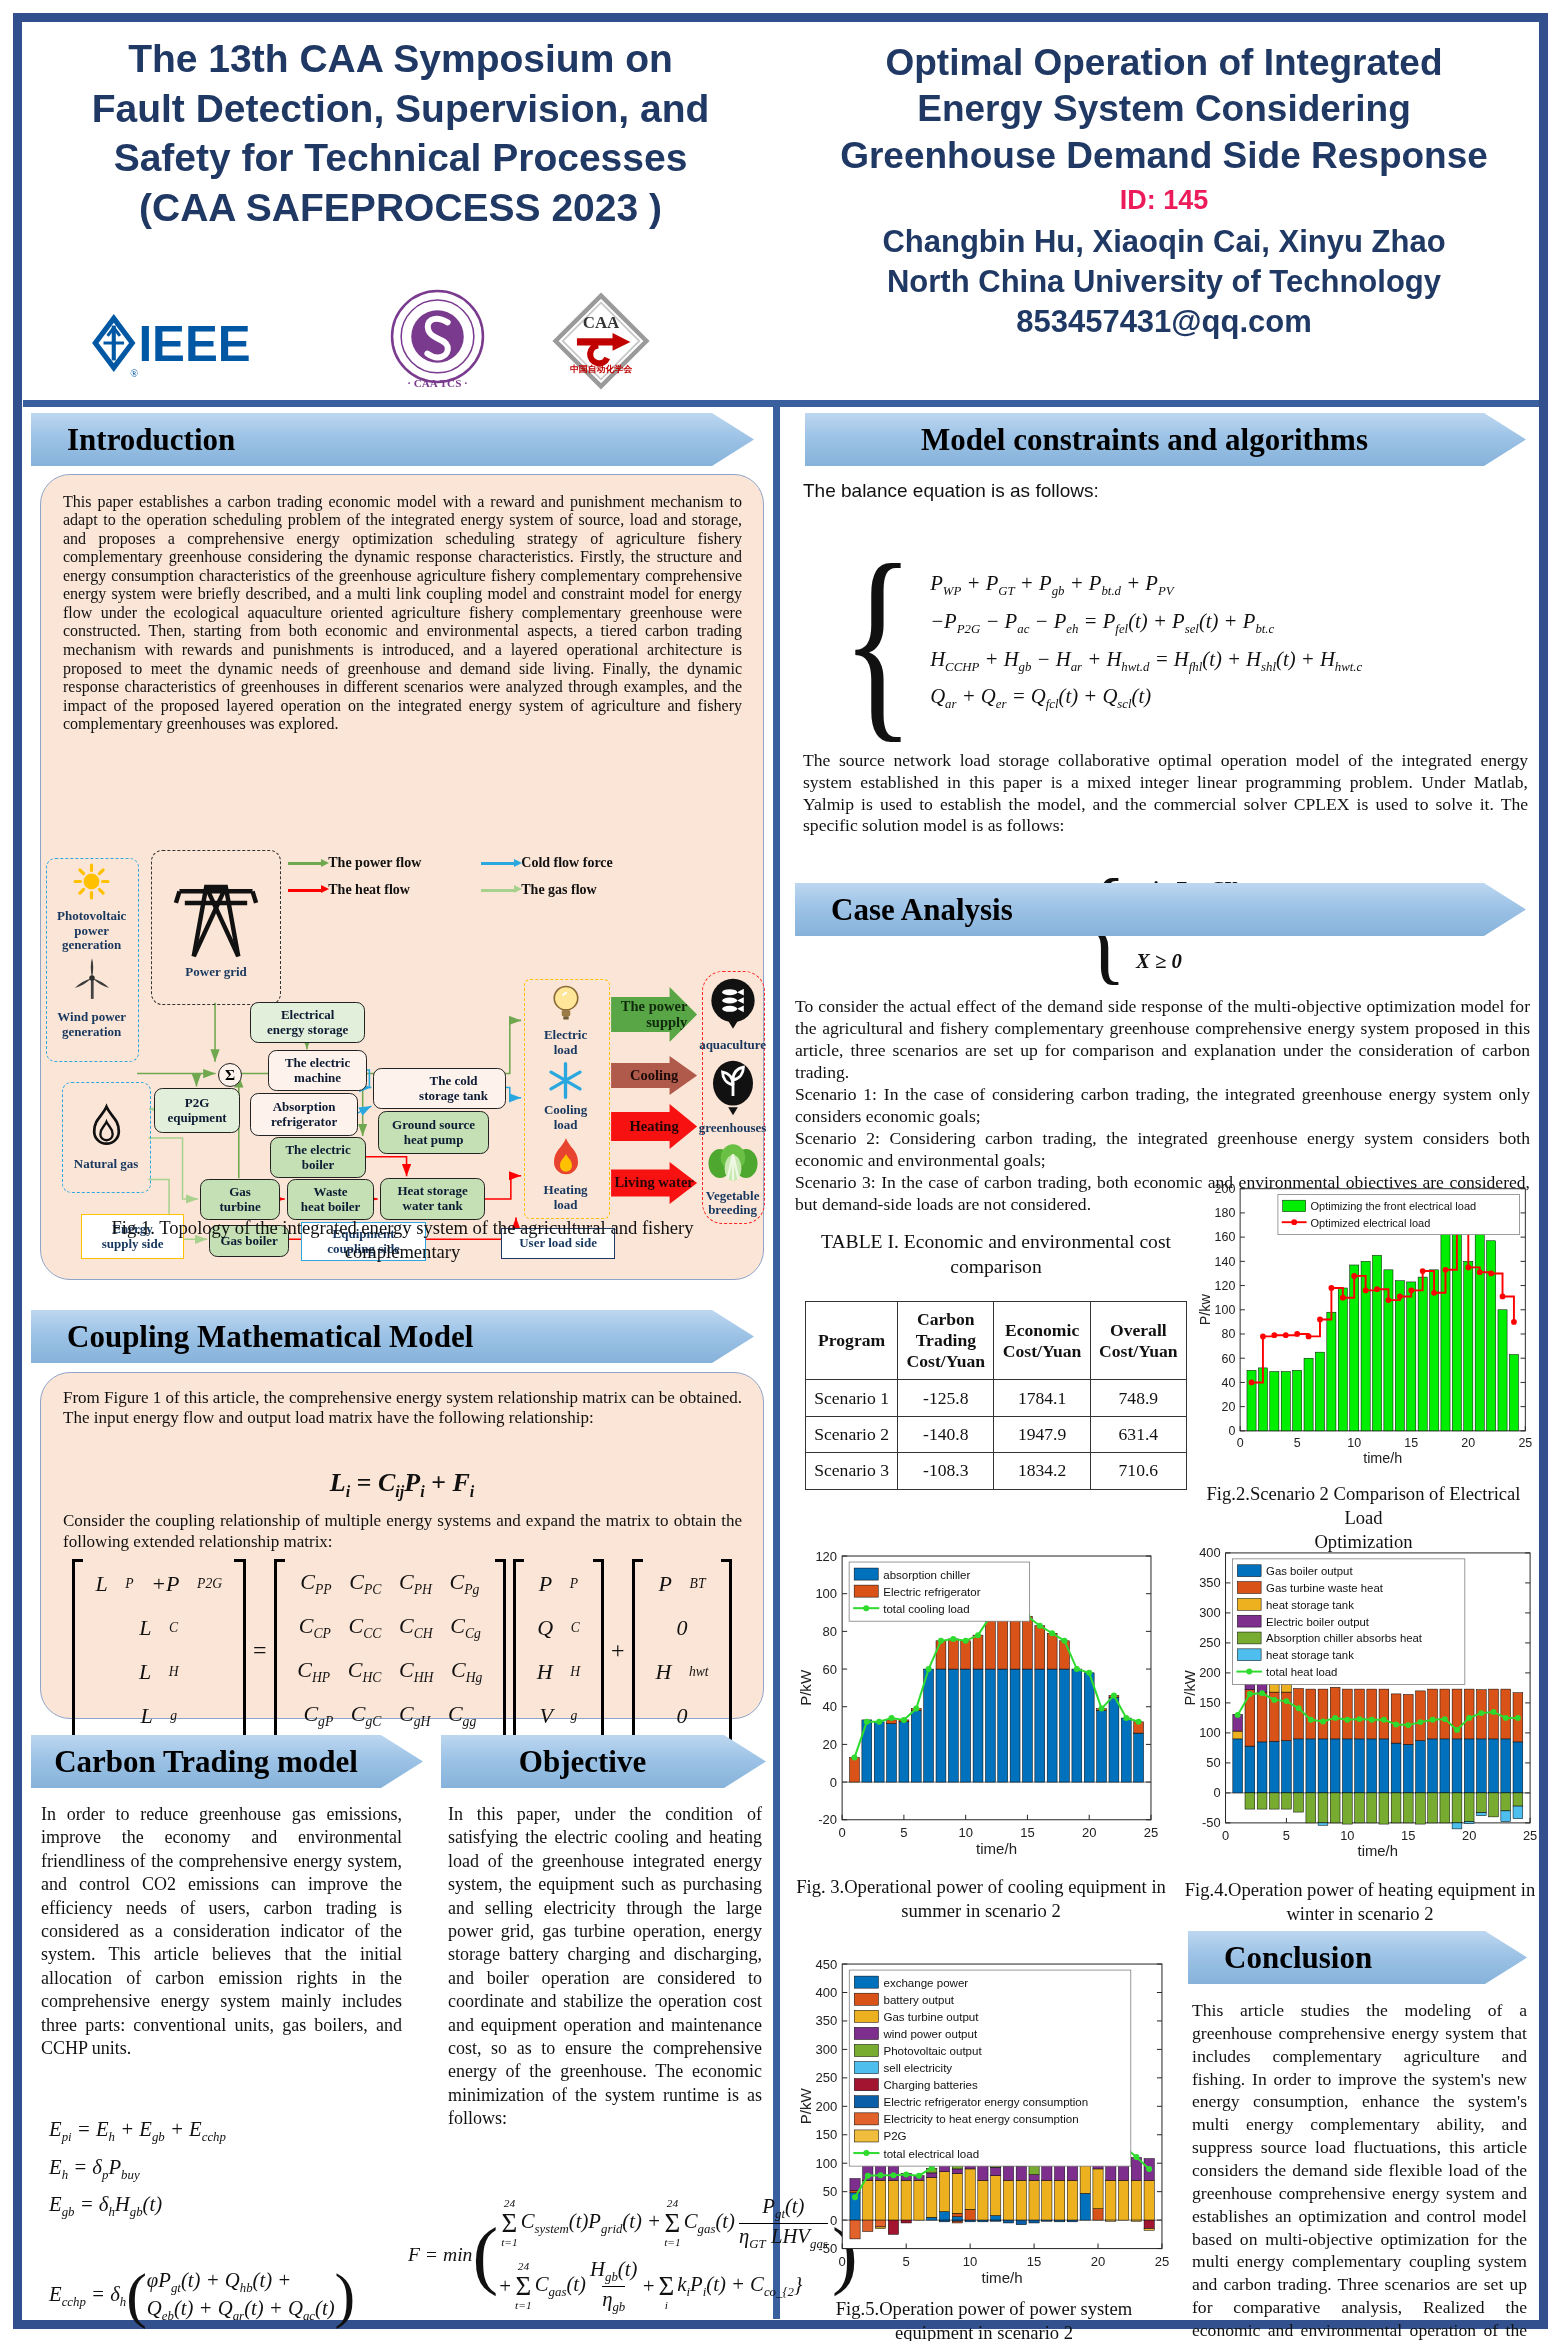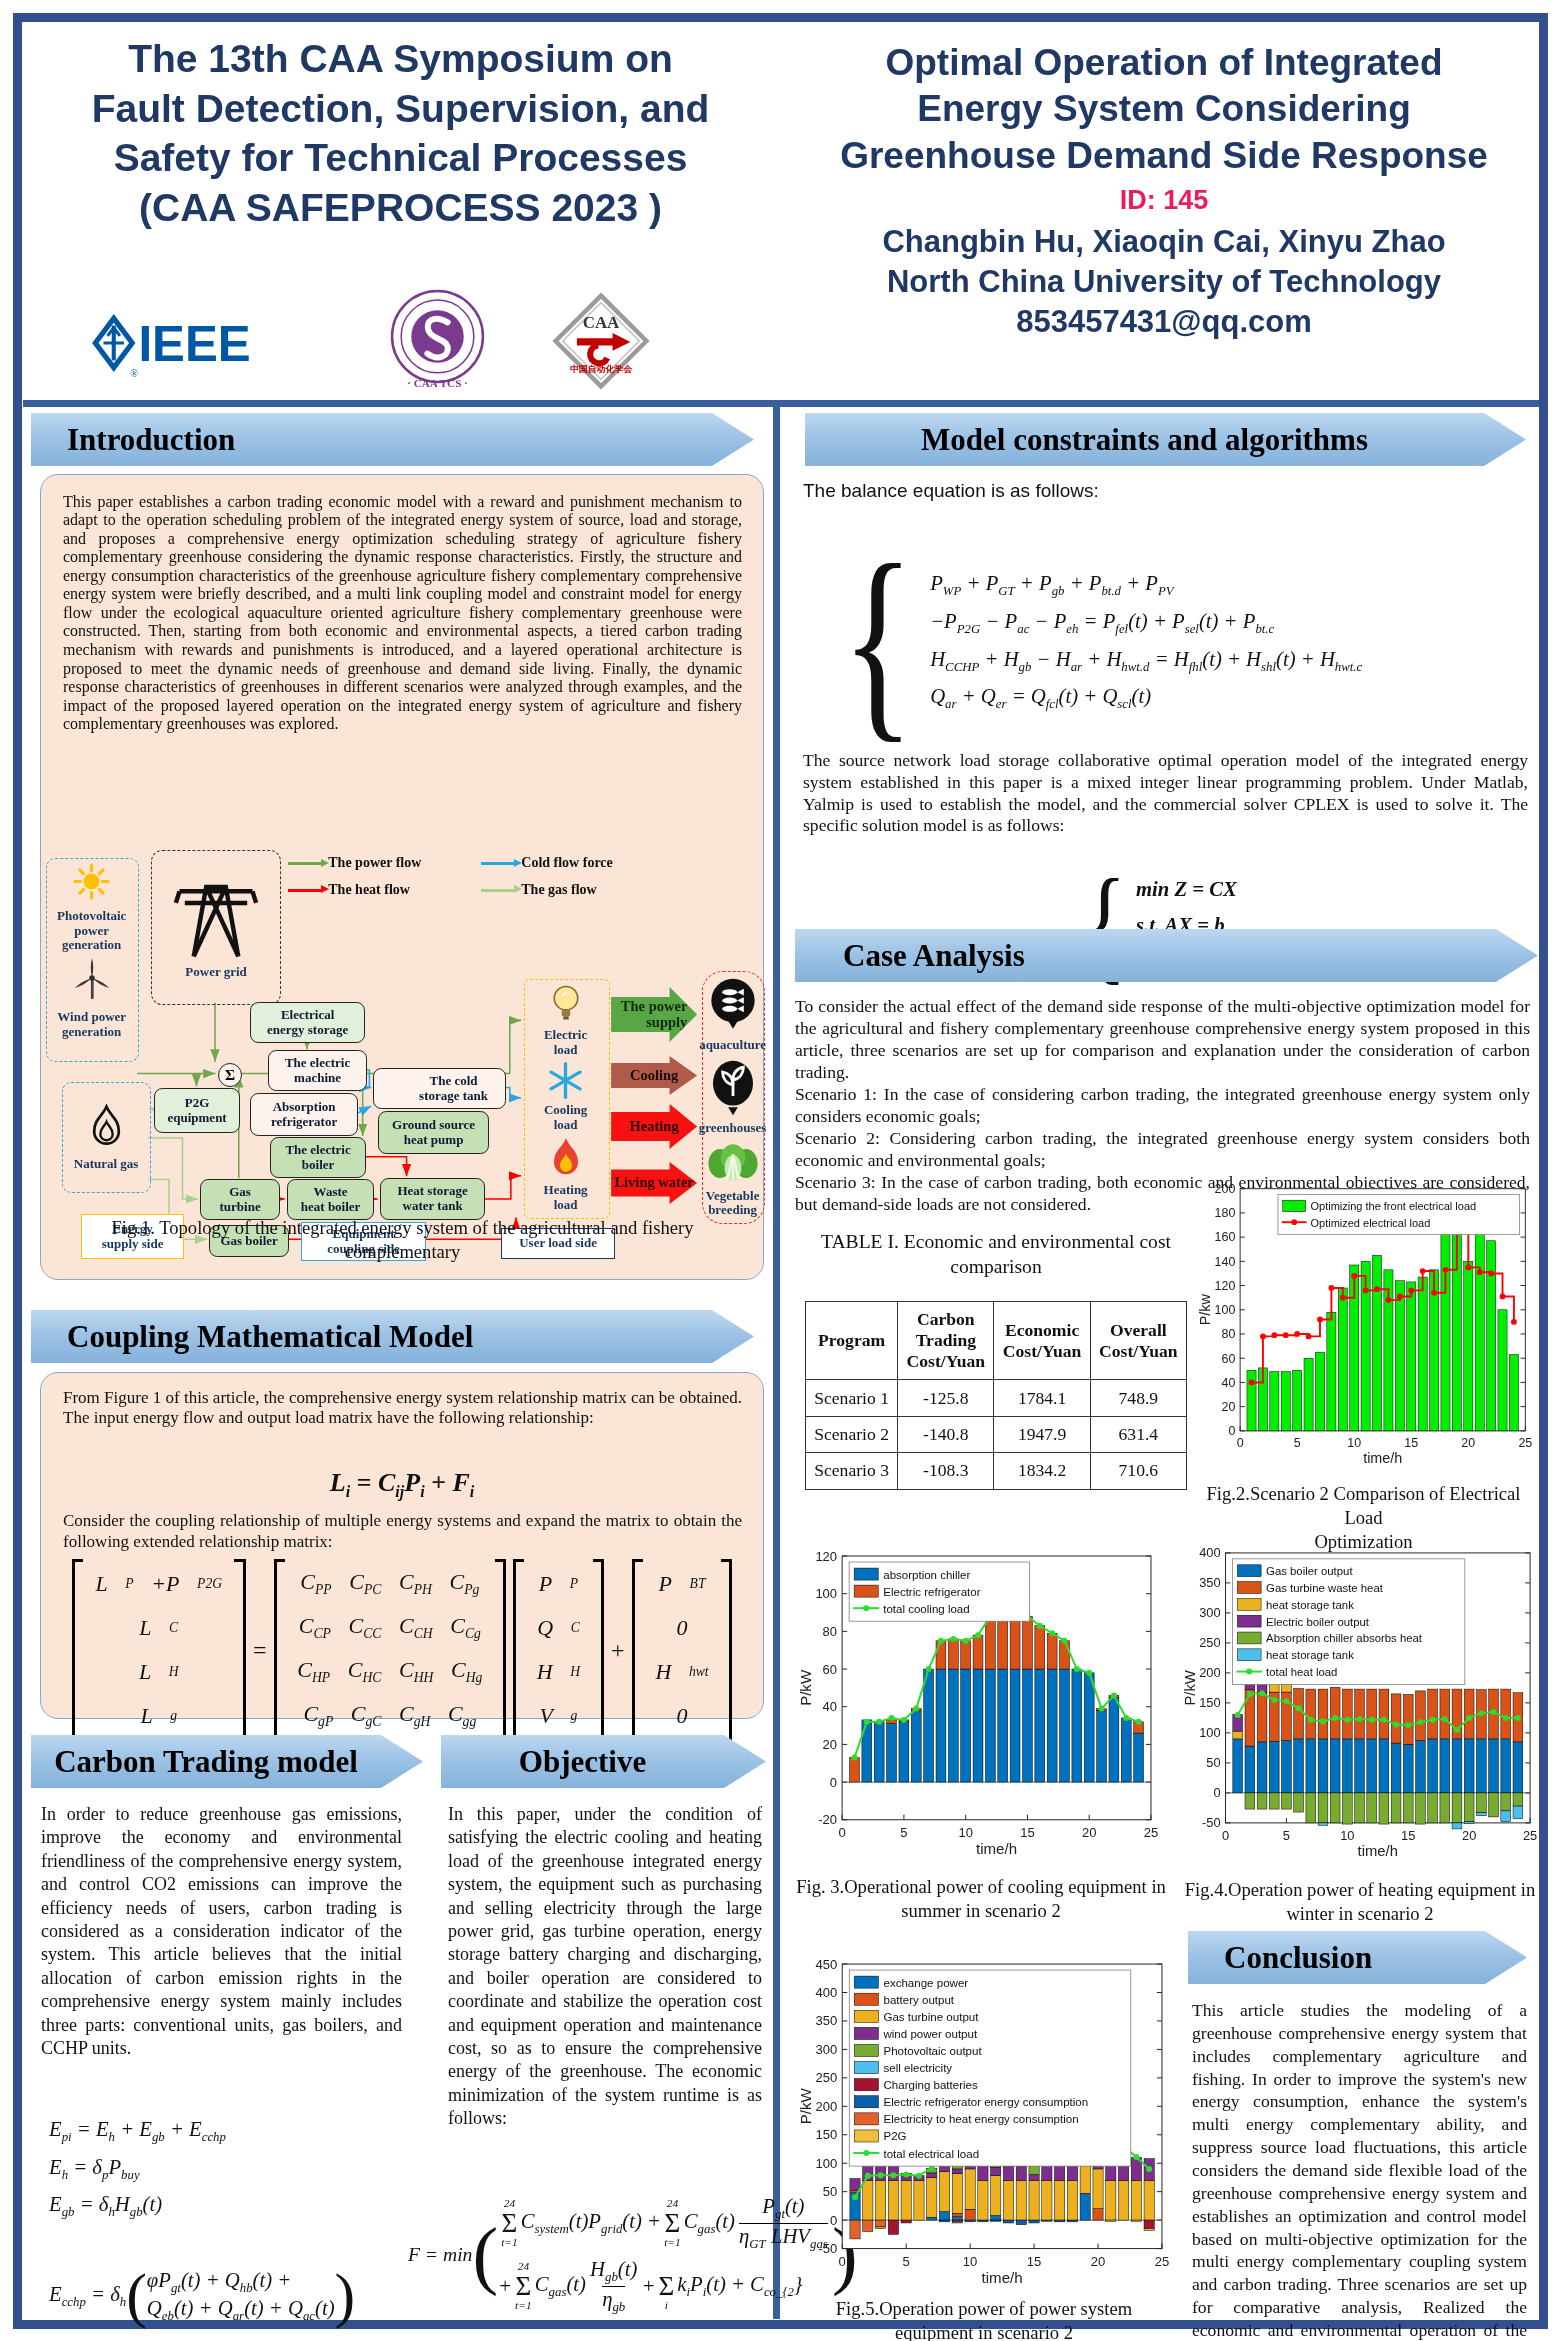--- a/index.html
+++ b/index.html
@@ -15,21 +15,21 @@
           font-family:"Liberation Sans",sans-serif;font-weight:bold;font-size:37px;line-height:1.25;color:#1F3864;}
   .rid{font-size:27px;color:#EC1C5B;margin-top:5.2px;}
   .rauth{font-size:31px;margin-top:4.1px;line-height:1.3;}
   .logos{position:absolute;left:72px;top:289px;width:645px;height:103px;}
   
   .banner{position:absolute;height:53px;background:linear-gradient(#bdd7f0,#9DC3E6 45%,#86b2da);
           clip-path:polygon(0 0,calc(100% - 42px) 0,100% 50%,calc(100% - 42px) 100%,0 100%);
           display:flex;align-items:center;font-weight:bold;font-size:31px;color:#000;}
   .banner>span{padding-left:36px;}
   .banner.center>span{padding-left:0;width:calc(100% - 42px);text-align:center;}
-  .panel{position:absolute;background:#FBE5D6;border:1.5px solid #8fa5c8;border-radius:18px;}
+  .panel{position:absolute;background:#FBE5D6;border:1.5px solid #8fa5c8;border-radius:30px;}
   .just{ text-align:justify;}
   .bodytxt{position:absolute;line-height:1.3;}
   p{margin:0;}
   
   #fig1{position:absolute;left:23px;top:454px;width:719px;height:413px;}
   #fig1 svg.edges{position:absolute;left:0;top:0;width:100%;height:100%;}
   .f1n{position:absolute;display:flex;flex-direction:column;align-items:center;justify-content:center;
        text-align:center;font-weight:bold;font-size:13px;line-height:1.12;color:#17375e;white-space:pre-line;}
   .box-green{background:#C5E0B4;border:1.5px solid #222;border-radius:8.3px;color:#0d1a33;}
   .box-lightgreen{background:#E2EFDA;border:1.5px solid #222;border-radius:8.3px;color:#0d1a33;}
@@ -475,21 +475,21 @@
   <div class="bodytxt just" style="left:803px;top:750px;width:725px;font-size:17.6px;line-height:1.24;">The source network load storage collaborative optimal operation model of the integrated energy system established in this paper is a mixed integer linear programming problem. Under Matlab, Yalmip is used to establish the model, and the commercial solver CPLEX is used to solve it. The specific solution model is as follows:</div>
   <div style="position:absolute;left:1074px;top:851px;display:flex;align-items:center;">
     <span class="brace" style="font-size:129px;font-weight:200;transform:scaleX(.7);">{</span>
     <div style="font-size:20.7px;font-weight:bold;">
         <div class="mathline">min Z = CX</div>
         <div class="mathline">s.t.      AX = b</div>
         <div class="mathline">X ≥ 0</div>
       </div>
   </div>
 
-  <div class="banner" style="left:795px;top:929px;width:731px;padding-left:12px;">
+  <div class="banner" style="left:795px;top:883px;width:731px;">
     <span>Case Analysis</span>
   </div>
   <div class="bodytxt just" style="left:795px;top:996px;width:735px;font-size:17.6px;line-height:1.25;">
       <p>To consider the actual effect of the demand side response of the multi-objective optimization model for the agricultural and fishery complementary greenhouse comprehensive energy system proposed in this article, three scenarios are set up for comparison and explanation under the consideration of carbon trading.</p>
       <p>Scenario 1: In the case of considering carbon trading, the integrated greenhouse energy system only considers economic goals;</p>
       <p>Scenario 2: Considering carbon trading, the integrated greenhouse energy system considers both economic and environmental goals;</p>
       <p>Scenario 3: In the case of carbon trading, both economic and environmental objectives are considered, but demand-side loads are not considered.</p>
     </div>
 
   <div class="figcap" style="left:805px;top:1229px;width:382px;font-size:19.6px;">TABLE I. Economic and environmental cost

